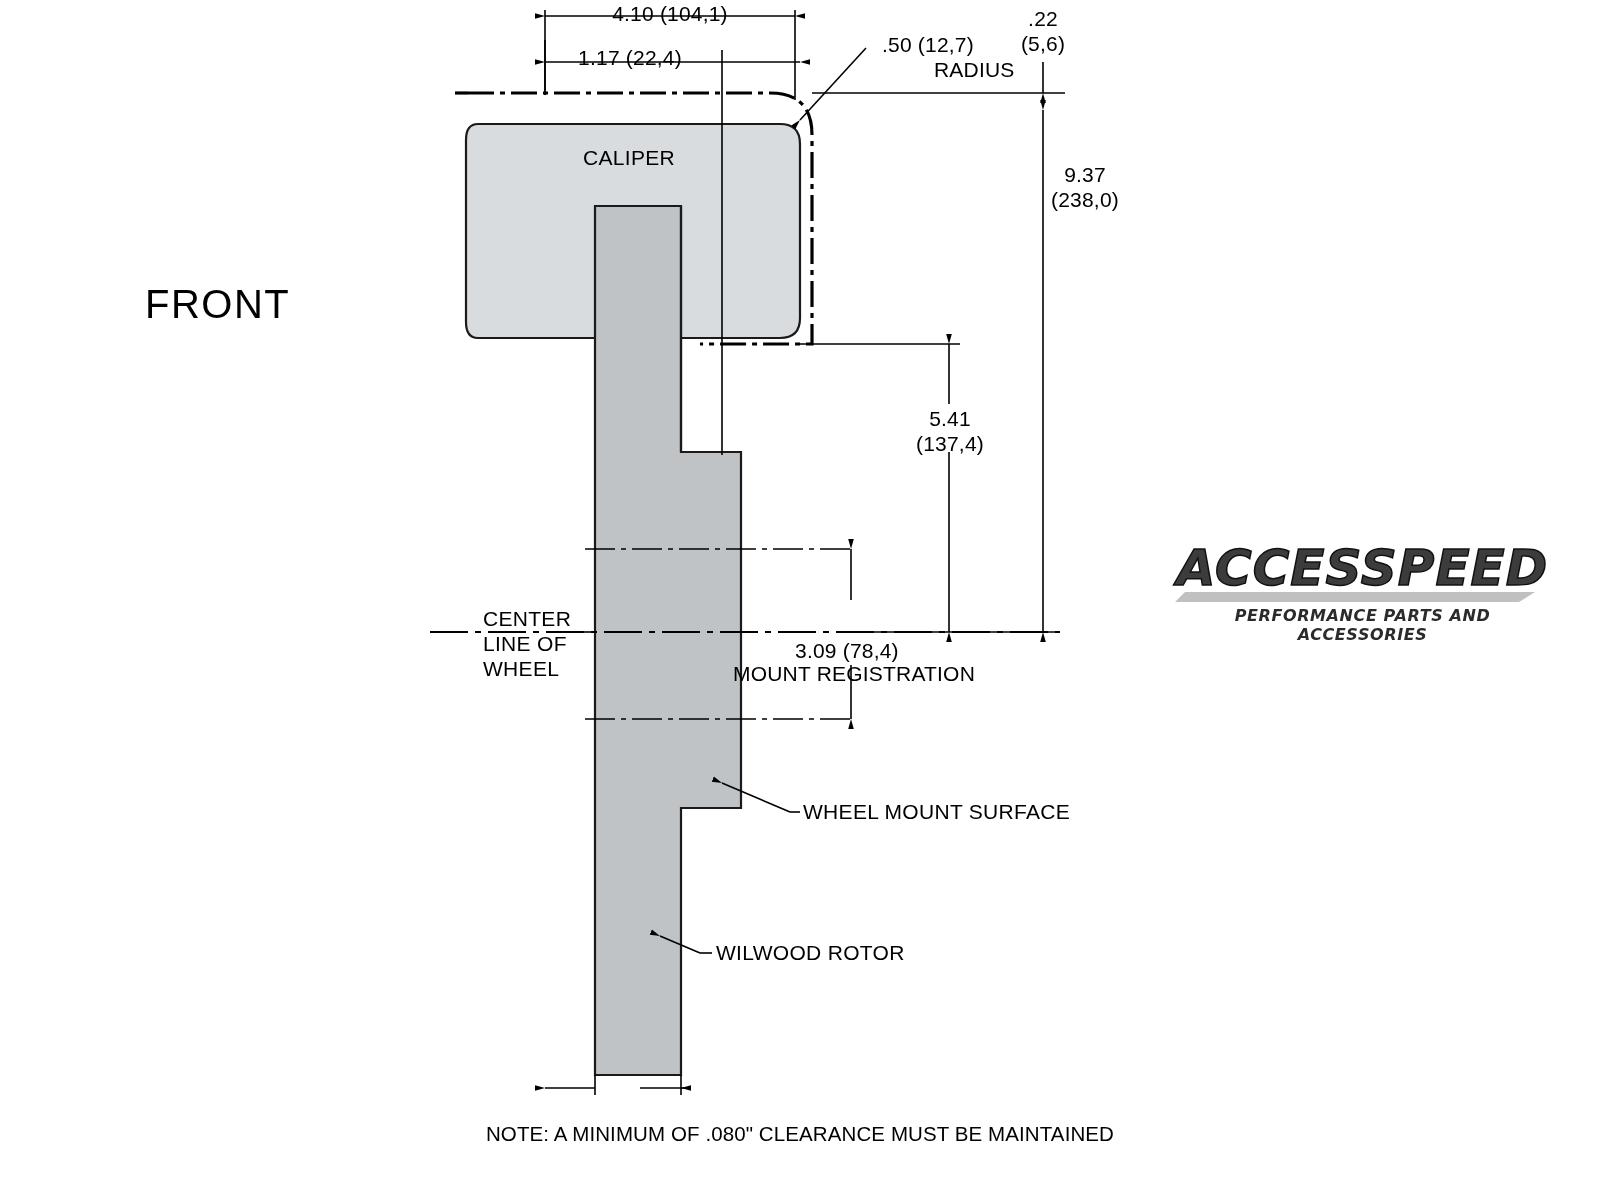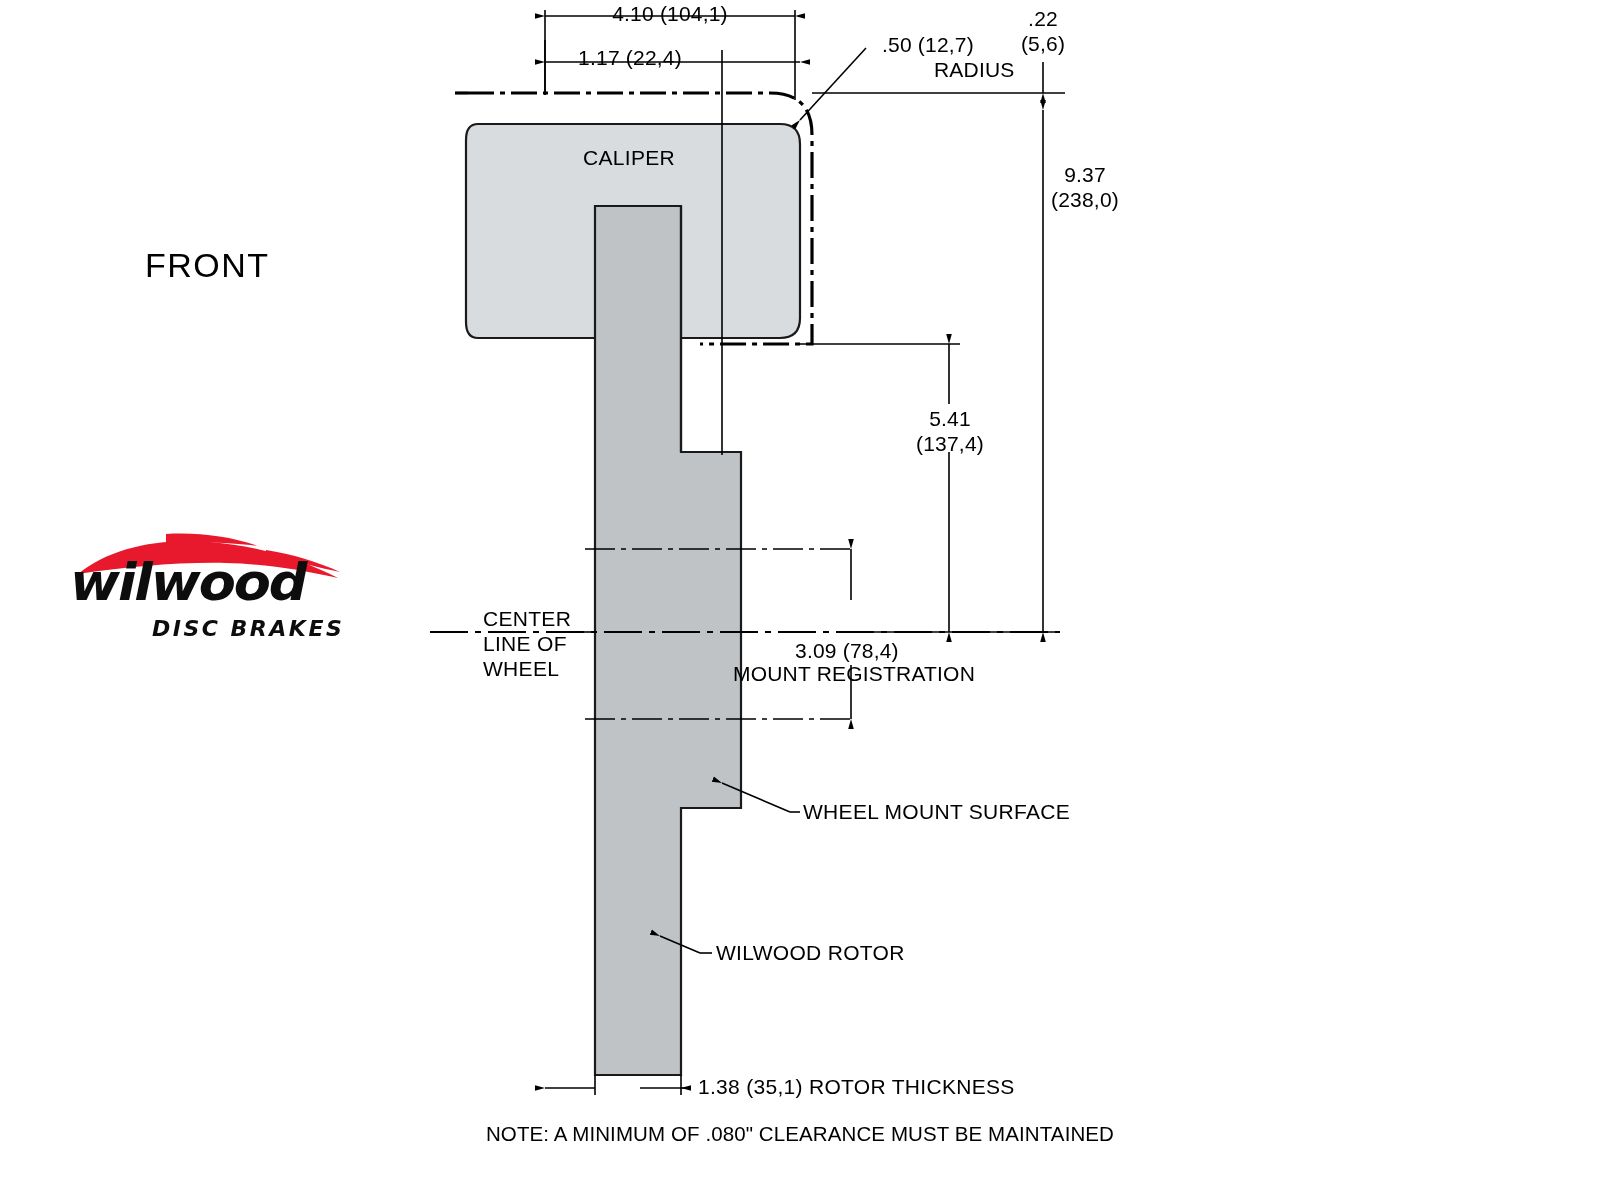--- a/index.html
+++ b/index.html
@@ -34,22 +34,23 @@
   }
   .dim {
     font-size: 21px;
     letter-spacing: 0.2px;
   }
   .label {
     font-size: 21px;
     letter-spacing: 0.3px;
   }
   .front-label {
-    font-size: 34px;
+    font-size: 40px;
     letter-spacing: 1.5px;
+    margin-top: 36px;
   }
   .note {
     font-size: 20.5px;
     text-align: center;
     letter-spacing: 0.1px;
   }
   .center-txt { text-align: center; }
 
   
   #wilwood-logo {
@@ -250,31 +251,27 @@
   <div class="txt label" style="left:483px; top:607px;">CENTER
 LINE OF
 WHEEL</div>
 
   <div class="txt label" style="left:583px; top:146px; width:110px;">CALIPER</div>
 
   <div class="txt label" style="left:803px; top:800px;">WHEEL MOUNT SURFACE</div>
 
   <div class="txt label" style="left:716px; top:941px;">WILWOOD ROTOR</div>
 
-  <div class="txt label" style="left:698px; top:1075px;">1.38 (35,1) ROTOR THICKNESS</div>
 
   <div class="txt front-label" style="left:145px; top:245px;">FRONT</div>
 
   <div class="txt note" style="left:300px; top:1122px; width:1000px;">NOTE: A MINIMUM OF .080" CLEARANCE MUST BE MAINTAINED</div>
 
-  <div id="wilwood-logo">
-    <svg viewBox="0 0 310 130" style="position:absolute;left:0;top:0;width:310px;height:130px;">
-      <path d="M8,44 C40,18 86,8 140,12 C190,16 232,30 268,48
-               C232,40 196,34 156,33 C108,32 56,37 8,44 Z" fill="#e8192c"></path>
-      <path d="M96,4 C126,2 160,6 188,16 C166,13 130,11 96,14 Z" fill="#e8192c"></path>
-      <path d="M196,20 C222,24 248,32 270,42 C250,38 222,30 196,26 Z" fill="#e8192c"></path>
+
+  <div id="accesspeed-logo">
+    <svg viewBox="0 0 375 120" style="position:absolute;left:0;top:0;width:375px;height:120px;">
+      <path d="M10,62 L360,62 L344,72 L0,72 Z" fill="#4a4a4a" opacity="0.35"></path>
     </svg>
-    <div class="ww-word">wilwood</div>
-    <div class="ww-sub">DISC BRAKES</div>
+    <div class="ap-word">ACCESSPEED</div>
+    <div class="ap-sub">PERFORMANCE PARTS AND ACCESSORIES</div>
   </div>
 
-
 </div>
 
 </body></html>

